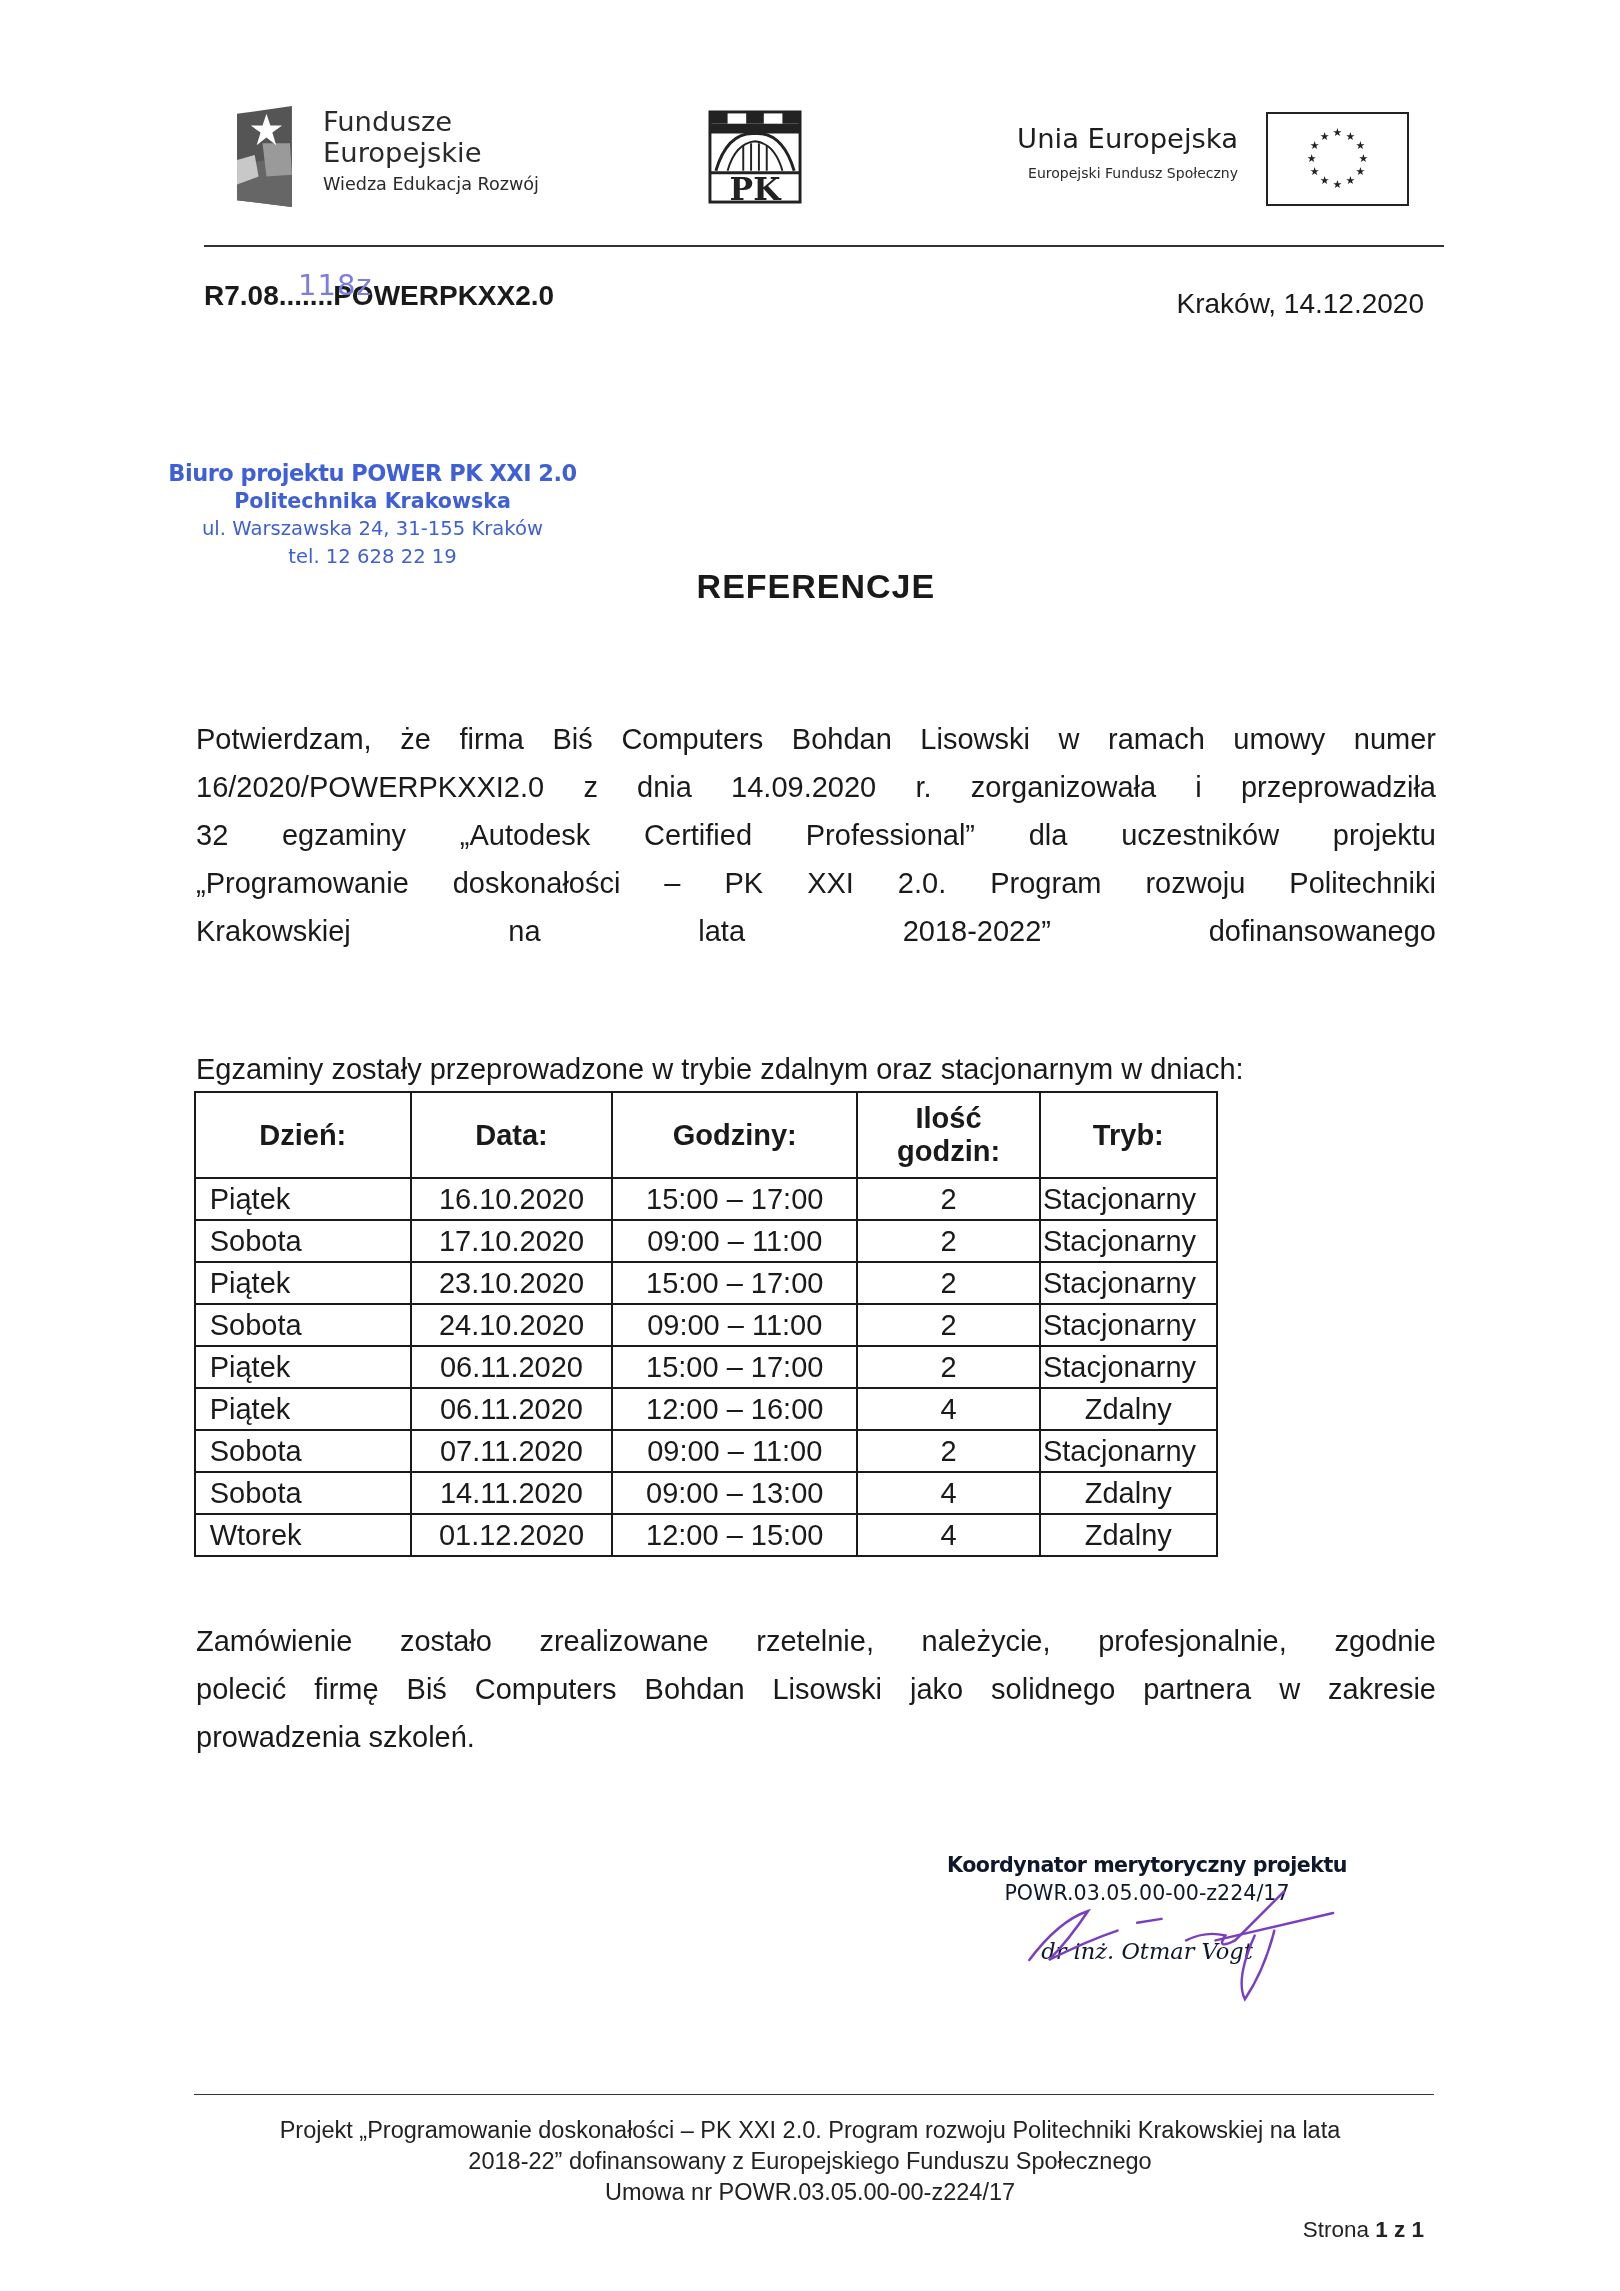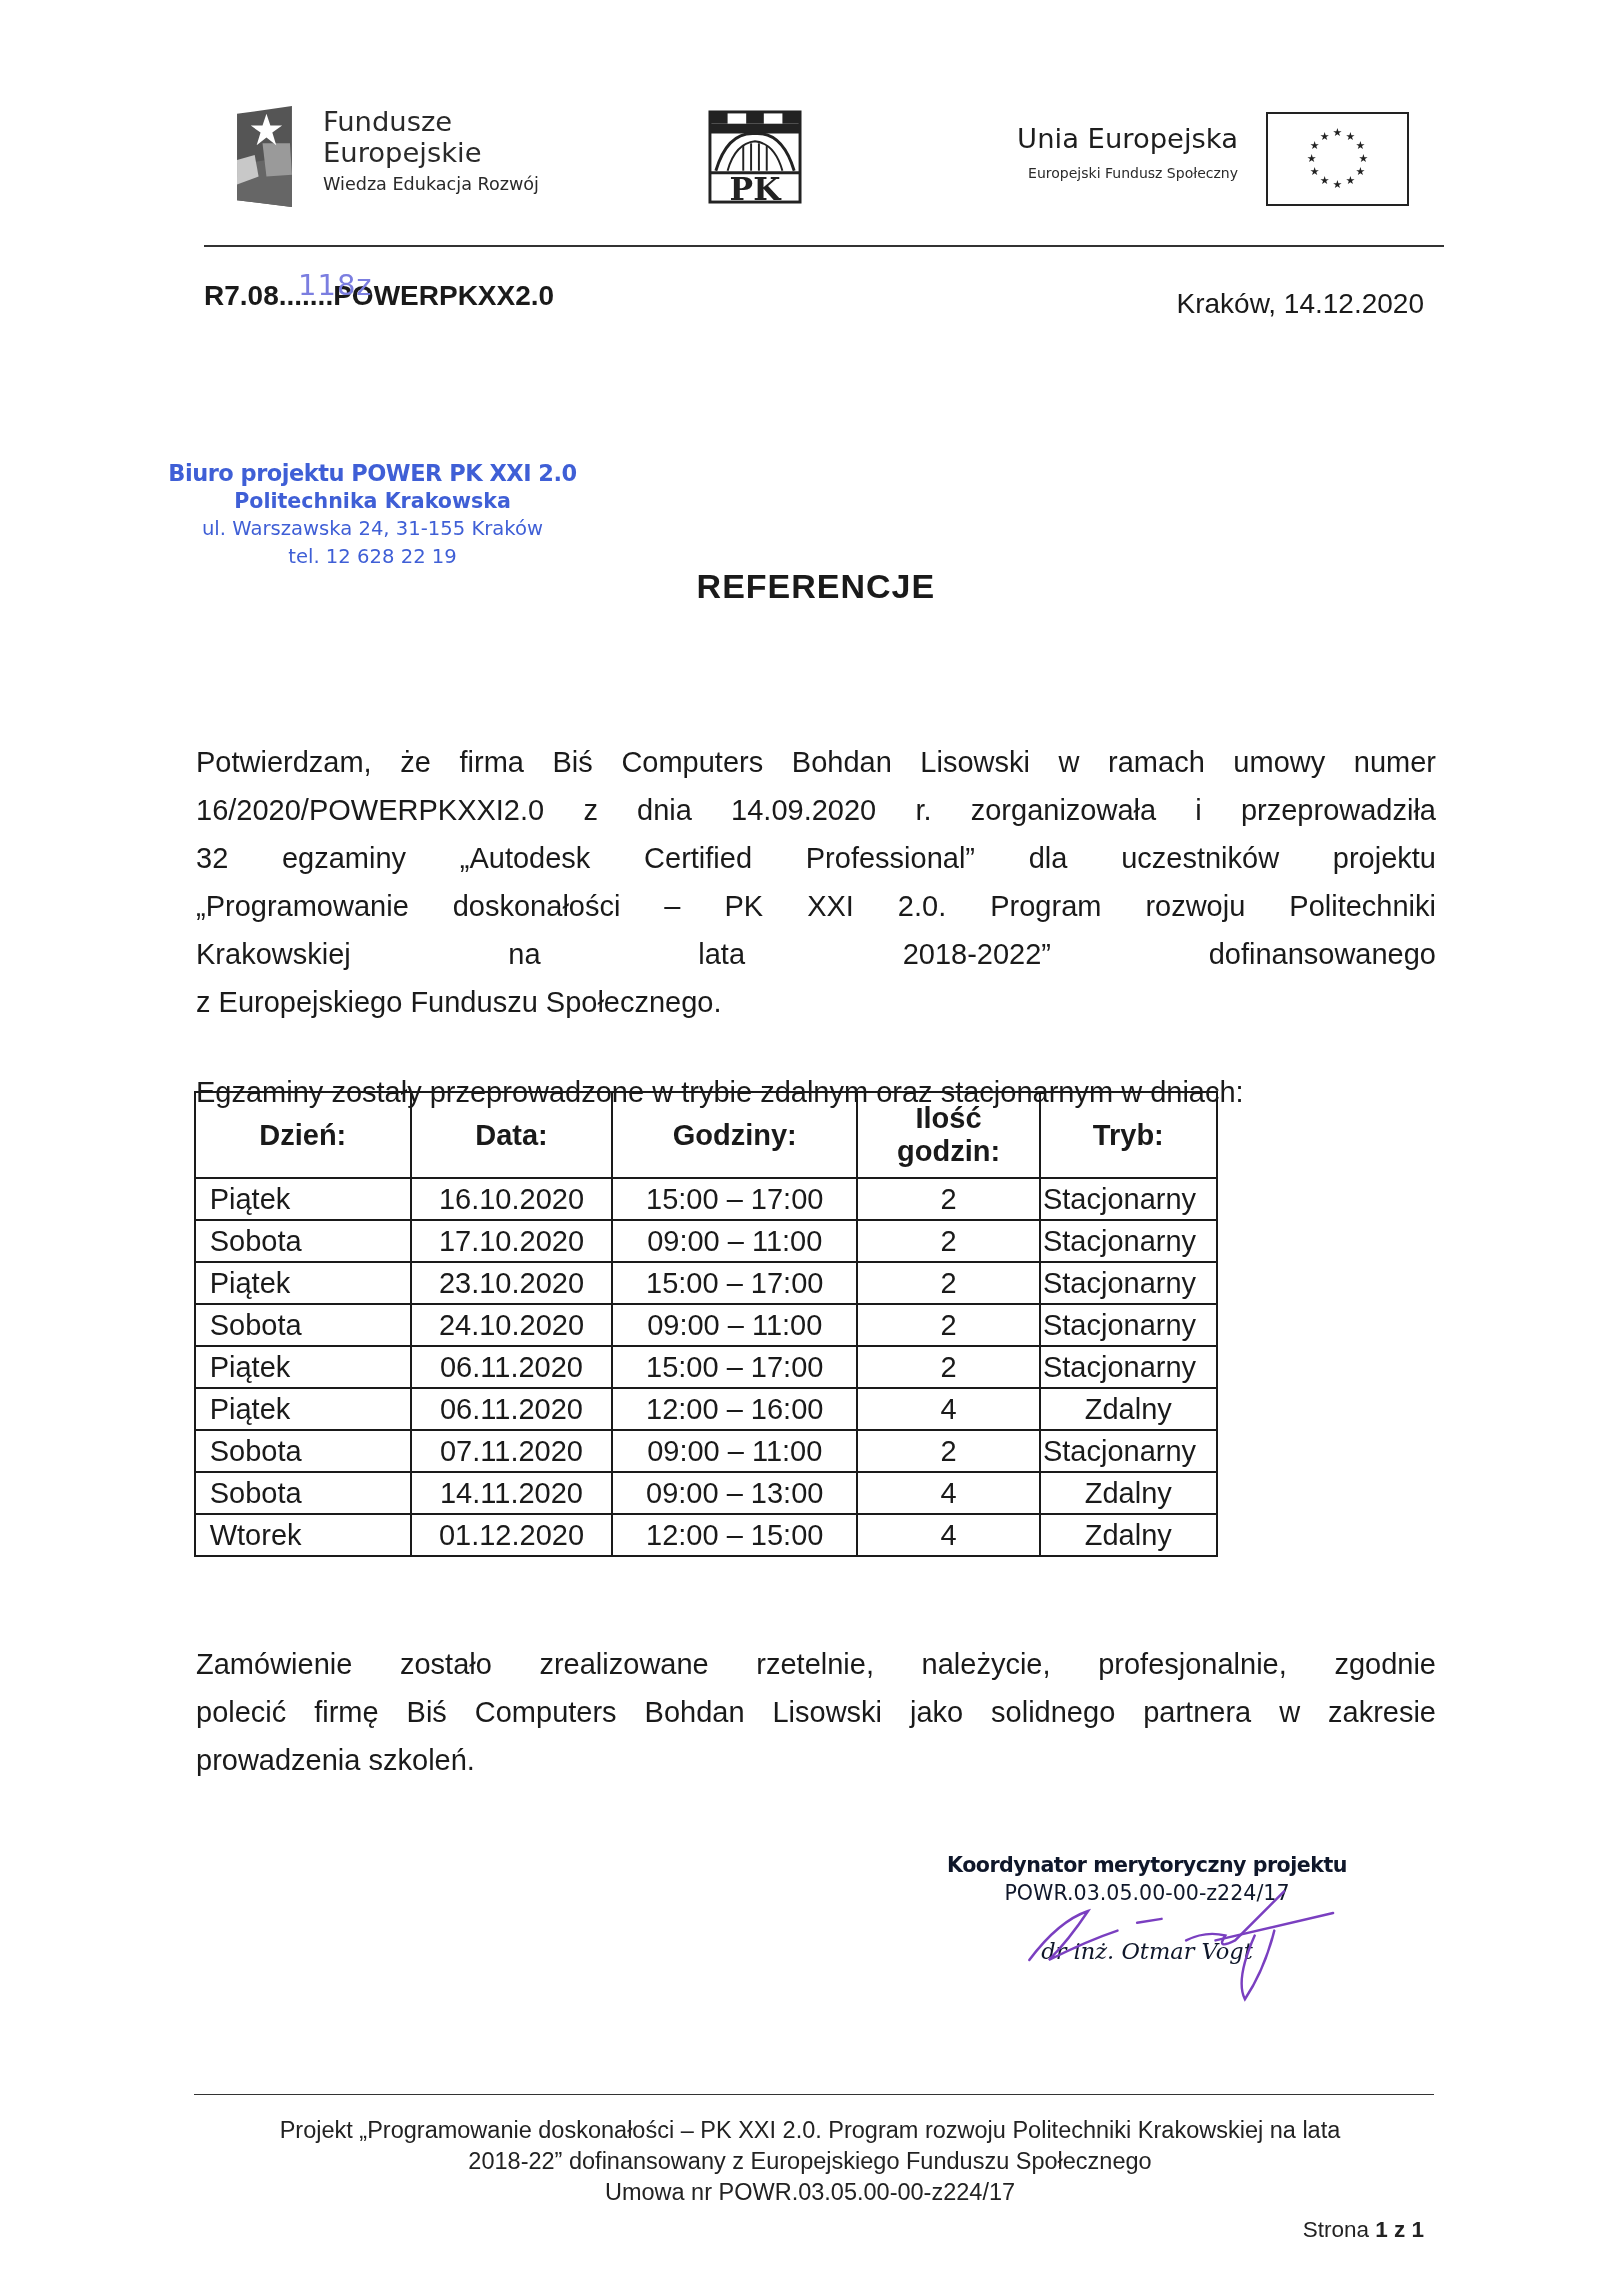--- a/index.html
+++ b/index.html
@@ -21,21 +21,21 @@
   .city-date { right: 196px; top: 288px; font-size: 28px; }
 
   .stamp { left: 157px; top: 459px; width: 431px; text-align: center; color: #3f5fd6; font-family: "DejaVu Sans", sans-serif; }
   .stamp .l1 { font-size: 22.5px; font-weight: bold; letter-spacing: -0.5px; line-height: 29px; }
   .stamp .l2 { font-size: 20.6px; font-weight: bold; line-height: 27.4px; }
   .stamp .l3, .stamp .l4 { font-size: 19.6px; line-height: 27.4px; }
 
   .title { left: 0; width: 1620px; top: 567px; text-align: center; font-size: 34px; font-weight: bold; letter-spacing: 1px; }
   .title span { position: relative; left: 5.9px; }
 
-  .para { left: 196px; width: 1240px; font-size: 29px; line-height: 48px; text-align: justify; margin-top: 23px; }
+  .para { left: 196px; width: 1240px; font-size: 29px; line-height: 48px; text-align: justify; }
   .p1 { top: 715px; }
   .p1 .last, .p3 .last { text-align: left; }
   .p2 { top: 1045px; font-size: 29px; }
   .p3 { top: 1617px; }
 
   table.exams { position: absolute; left: 194px; top: 1091px; border-collapse: collapse; font-size: 29px; }
   table.exams td, table.exams th { border: 2.5px solid #1a1a1a; padding: 0 3.9px; height: 40px; line-height: 40px; }
   table.exams th { font-weight: bold; height: 84px; line-height: 33px; font-size: 29px; text-align: center; }
   .c1 { width: 196px; text-align: left; padding-left: 13.7px !important; }
   .c2 { width: 192px; text-align: center; }
@@ -121,21 +121,20 @@
 </div>
 
 <div class="abs title"><span>REFERENCJE</span></div>
 
 <div class="abs para p1">
   <div style="text-align-last: justify;">Potwierdzam, że firma Biś Computers Bohdan Lisowski w ramach umowy numer</div>
   <div style="text-align-last: justify;">16/2020/POWERPKXXI2.0 z dnia 14.09.2020 r. zorganizowała i przeprowadziła</div>
   <div style="text-align-last: justify;">32 egzaminy „Autodesk Certified Professional” dla uczestników projektu</div>
   <div style="text-align-last: justify;">„Programowanie doskonałości – PK XXI 2.0. Program rozwoju Politechniki</div>
   <div style="text-align-last: justify;">Krakowskiej na lata 2018-2022” dofinansowanego</div>
-  <div class="last">z Europejskiego Funduszu Społecznego.</div>
 </div>
 
 <div class="abs para p2">Egzaminy zostały przeprowadzone w trybie zdalnym oraz stacjonarnym w dniach:</div>
 
 <table class="exams">
   <thead>
     <tr>
       <th class="c1" style="text-align:center; padding-left:3.9px !important;">Dzień:</th>
       <th class="c2">Data:</th>
       <th class="c3">Godziny:</th>

